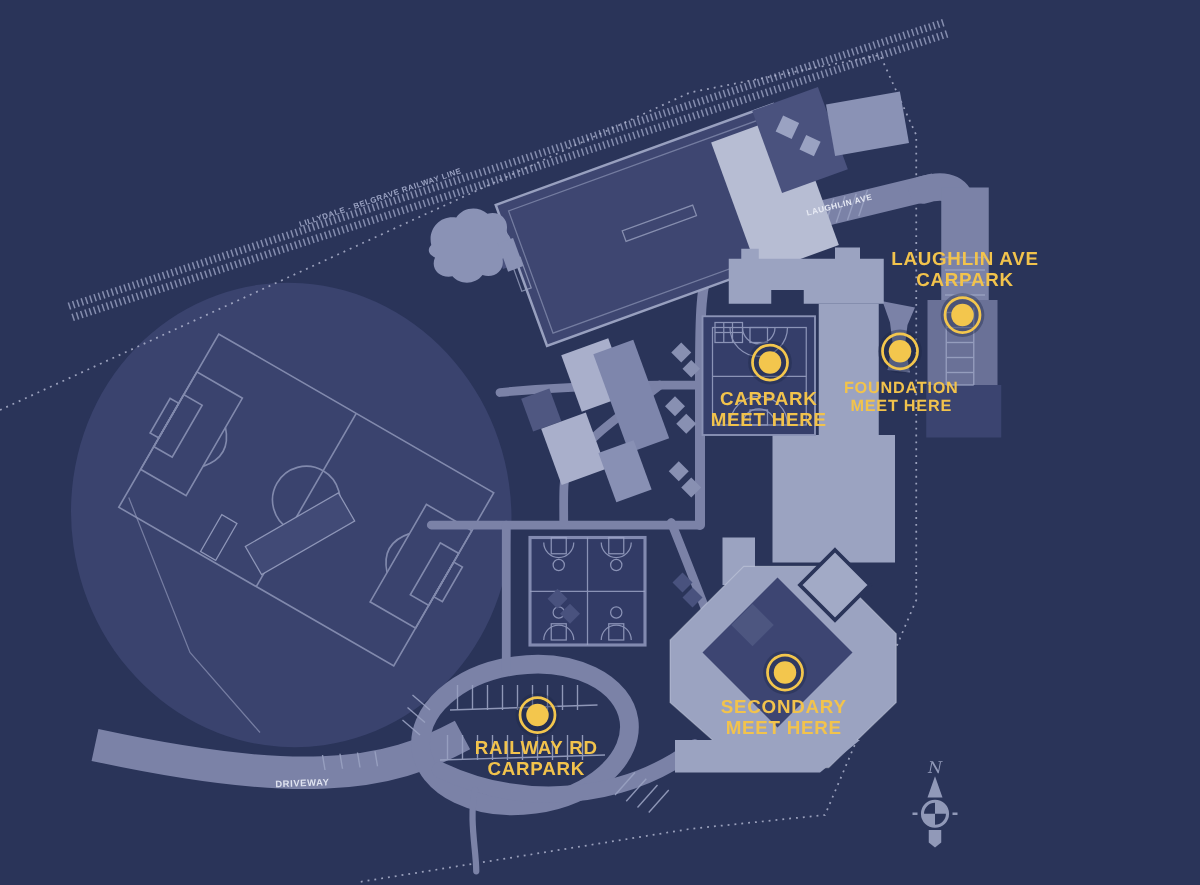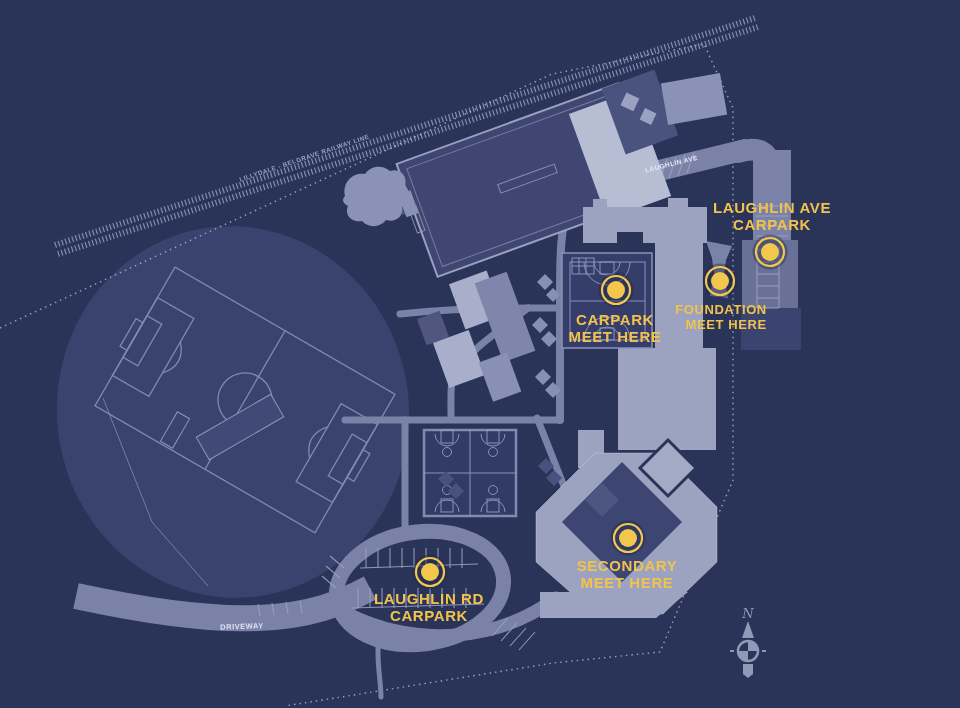--- a/index.html
+++ b/index.html
@@ -3,21 +3,21 @@
 <meta charset="utf-8">
 <style>
   html,body{margin:0;padding:0;background:#2a3459;}
   .stage{position:relative;width:960px;height:708px;background:#2a3459;overflow:hidden;
          font-family:"Liberation Sans",sans-serif;}
   .stage svg{position:absolute;left:0;top:0;}
   .poi{position:absolute;transform:translateX(-50%);display:flex;flex-direction:column;
        text-align:center;color:#f2c34c;font-weight:bold;letter-spacing:.6px;
        white-space:nowrap;line-height:1.14;}
   .poi-lg{font-size:15px;}
-  .poi-sm{font-size:13px;text-align:right;}
+  .poi-sm{font-size:13px;}
   .rail-text{font-weight:bold;letter-spacing:.5px;}
 </style>
 </head>
 <body>
 
 <div class="stage">
 <svg width="960" height="708" viewBox="0 0 960 708">
 
   <g>
     <ellipse cx="233" cy="412" rx="176" ry="186" transform="rotate(-8 233 412)" fill="#3a436e"></ellipse>
@@ -269,16 +269,16 @@
   </div>
   <div class="poi poi-lg" style="left:615px;top:311px;">
     <span>CARPARK</span>
     <span>MEET HERE</span>
   </div>
   <div class="poi poi-lg" style="left:627px;top:557px;justify-content:center;">
     <span>SECONDARY</span>
     <span>MEET HERE</span>
   </div>
   <div class="poi poi-lg" style="left:429px;top:590px;">
-    <span>LAUGHLIN RD</span>
+    <span>RAILWAY RD</span>
     <span>CARPARK</span>
   </div>
 </div>
 
 </body></html>

